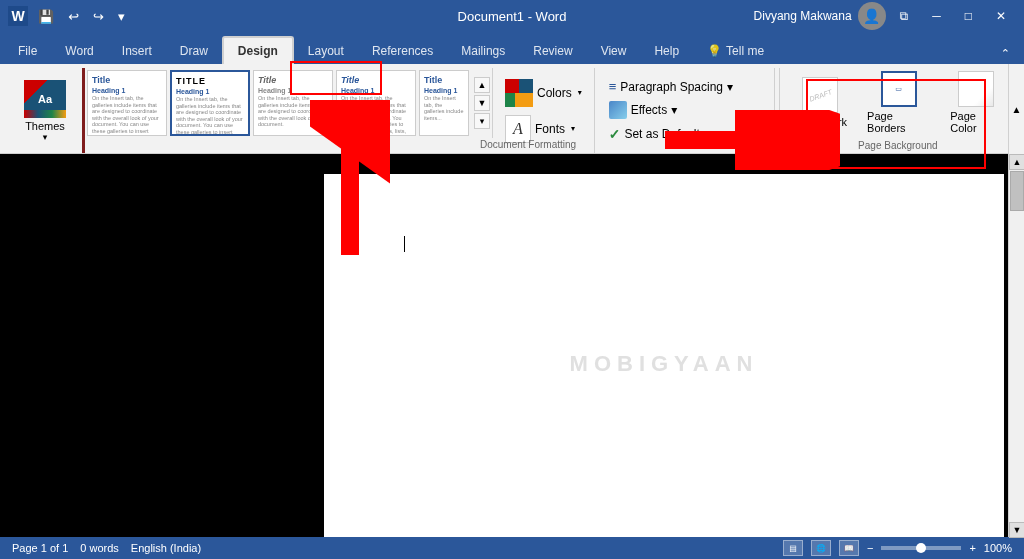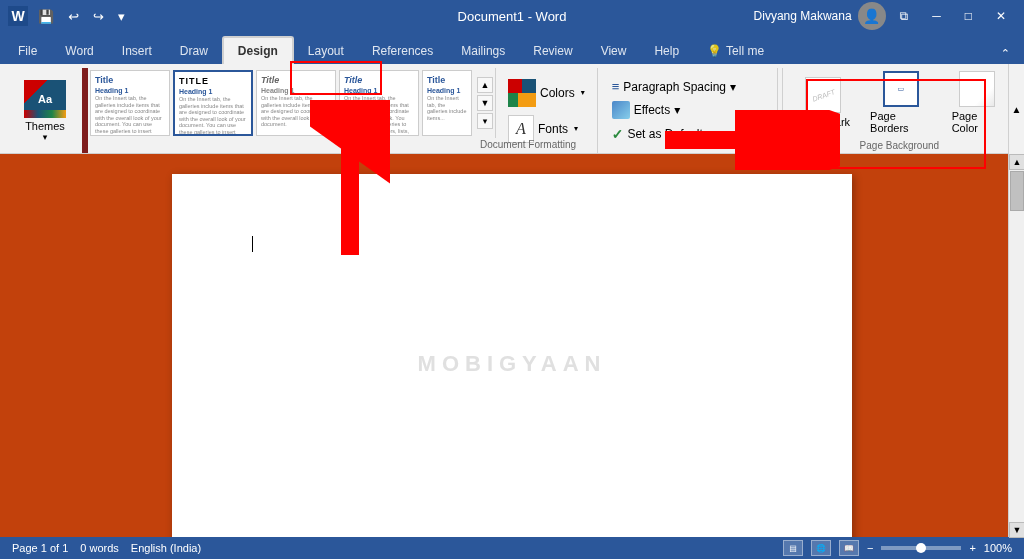--- a/index.html
+++ b/index.html
@@ -66,21 +66,21 @@
       padding: 4px 8px 0 8px;
       height: 90px;
       position: relative;
     }
 
     
     .themes-group {
       display: flex;
       flex-direction: column;
       padding: 4px 8px;
-      border-right: 6px solid #7f1d1d;
+      border-right: 3px solid #7f1d1d;
       align-items: center;
       justify-content: center;
     }
     .themes-btn {
       display: flex;
       flex-direction: column;
       align-items: center;
       cursor: pointer;
       padding: 4px 8px;
       border-radius: 3px;
@@ -243,24 +243,24 @@
       display: flex; align-items: center; justify-content: center;
       font-size: 8px; color: #333;
     }
     .page-bg-label-row {
       font-size: 10px; color: #666; margin-top: auto; padding-bottom: 3px;
       width: 100%; text-align: center;
     }
 
     
     .doc-area {
-      background: #c2410c;
+      background: #000000;
       flex: 1;
       display: flex;
-      justify-content: center;
+      justify-content: flex-end;
       padding: 20px 20px 0 20px;
       position: relative;
       height: calc(559px - 32px - 32px - 90px - 22px);
       overflow: hidden;
     }
     .doc-page {
       background: white;
       width: 680px;
       min-height: 380px;
       box-shadow: 2px 2px 8px rgba(0,0,0,0.3);

